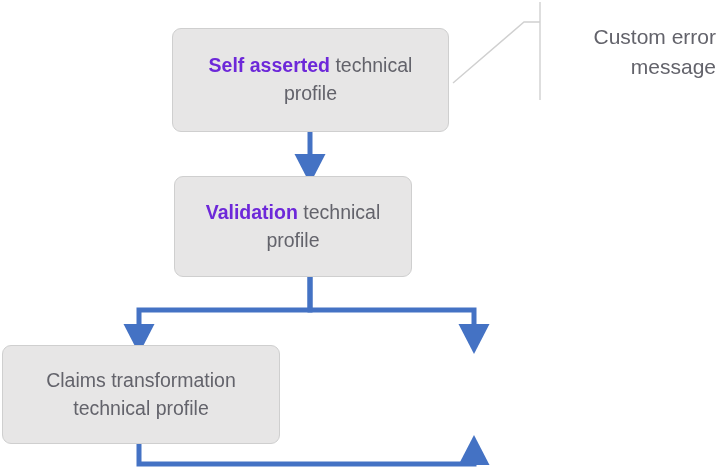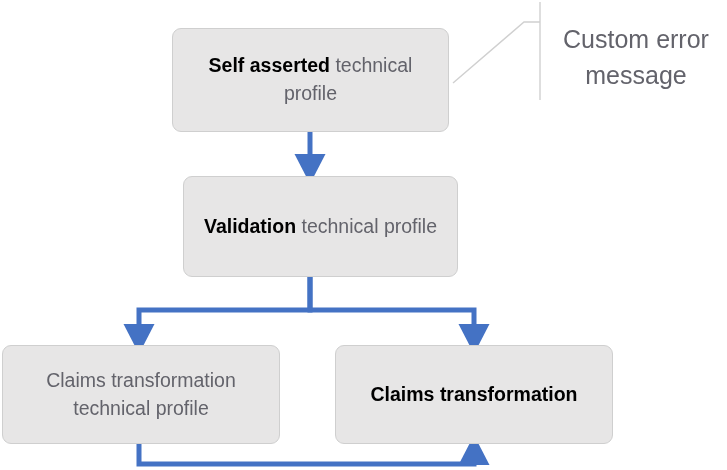--- a/index.html
+++ b/index.html
@@ -39,42 +39,42 @@
     text-align: center;
     color: #63636b;
     font-size: 19.5px;
     line-height: 1.42;
     padding: 4px 14px;
     z-index: 2;
   }
   .node .txt { display: block; }
   .node b {
     font-weight: bold;
-    color: #000000;
+    color: #6d28d9;
   }
   #node-self-asserted {
     left: 172px; top: 28px; width: 277px; height: 104px;
   }
   #node-validation {
-    left: 174px; top: 176px; width: 275px; height: 101px; margin-left: 9px;
+    left: 174px; top: 176px; width: 238px; height: 101px;
   }
   #node-claims-transformation-technical-profile {
     left: 2px; top: 345px; width: 278px; height: 99px; align-items: center;
   }
   #node-claims-transformation {
     left: 335px; top: 345px; width: 278px; height: 99px;
   }
   #callout-label {
     position: absolute;
     left: 556px;
     top: 22px;
     width: 160px;
-    text-align: center;
+    text-align: right;
     color: #63636b;
-    font-size: 25px;
+    font-size: 21px;
     line-height: 1.42;
     z-index: 2;
   }
 </style>
 </head>
 <body>
 
 <div id="canvas">
 
   <svg id="connectors" viewBox="0 0 727 470" width="727" height="470" xmlns="http://www.w3.org/2000/svg">
@@ -108,19 +108,16 @@
   </div>
 
   <div class="node" id="node-validation">
     <span class="txt"><b>Validation</b><span> technical profile</span></span>
   </div>
 
   <div class="node" id="node-claims-transformation-technical-profile">
     <span class="txt">Claims transformation technical profile</span>
   </div>
 
-  <div class="node" id="node-claims-transformation">
-    <span class="txt"><b>Claims transformation</b></span>
-  </div>
 
   <div id="callout-label">Custom error message</div>
 
 </div>
 
 </body></html>

